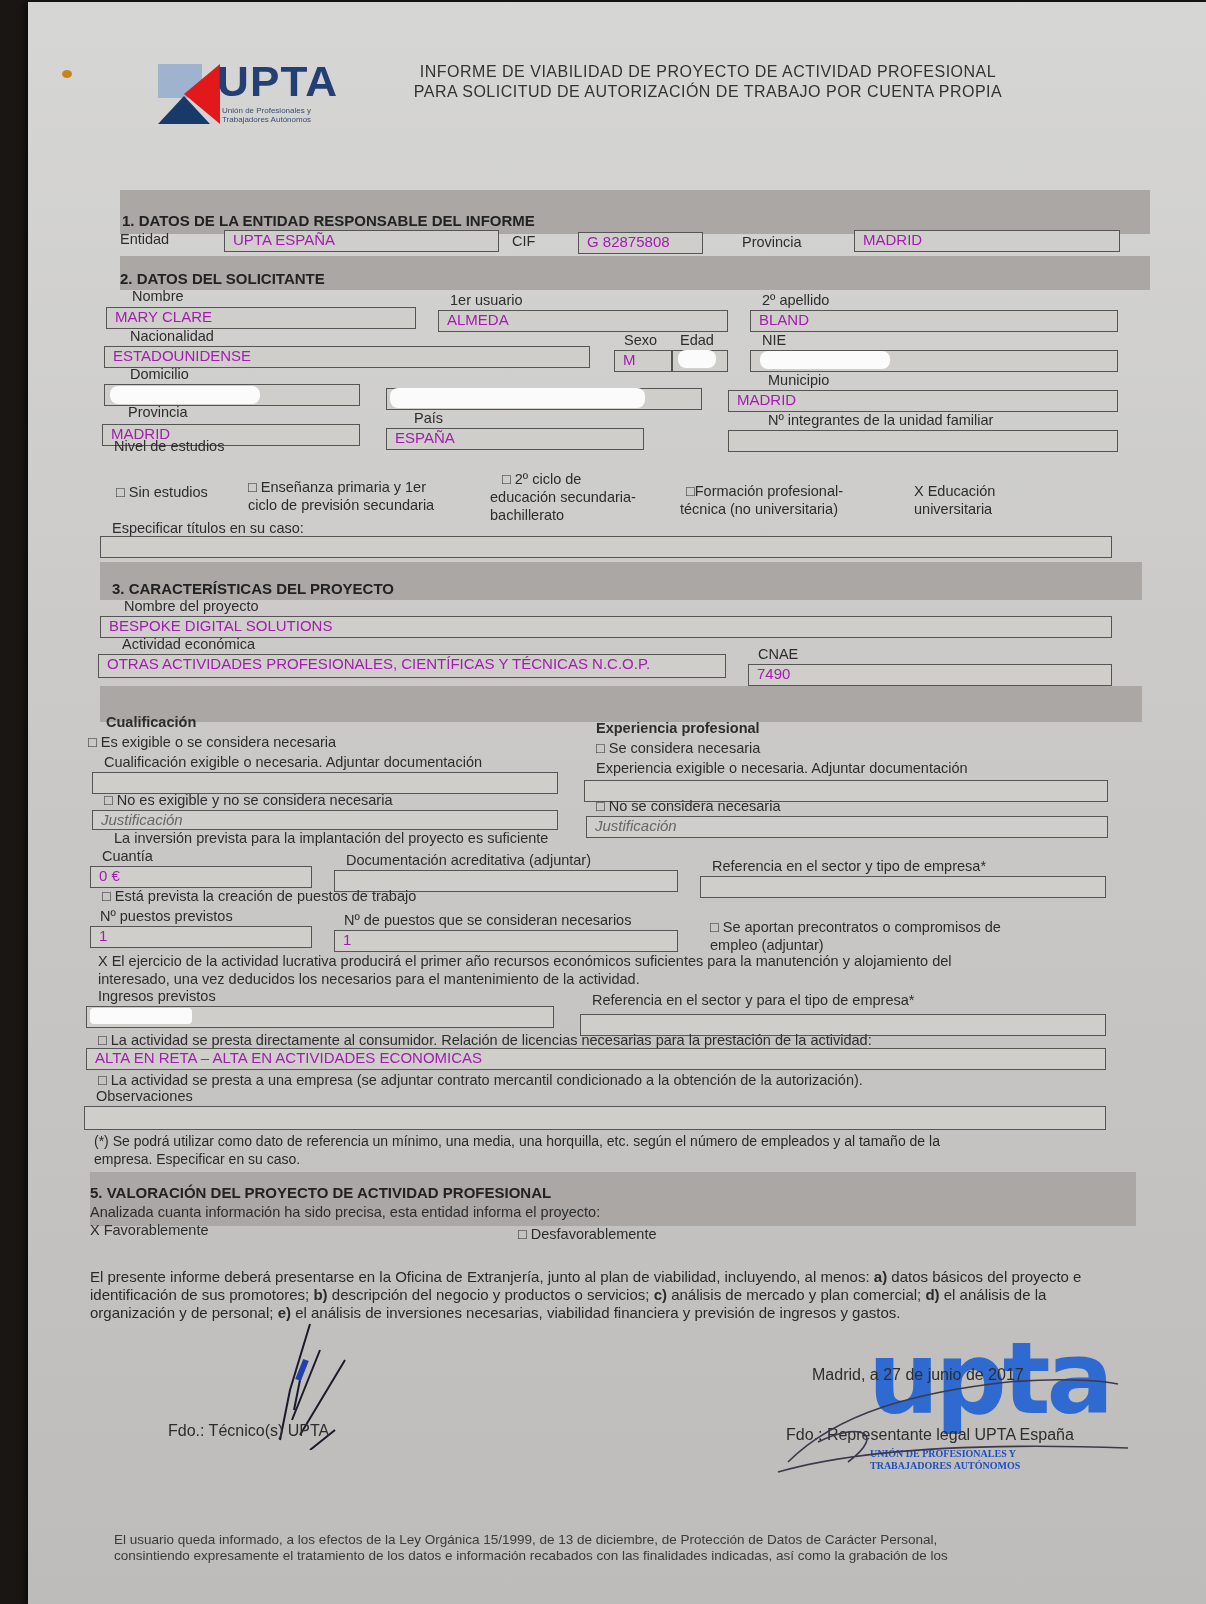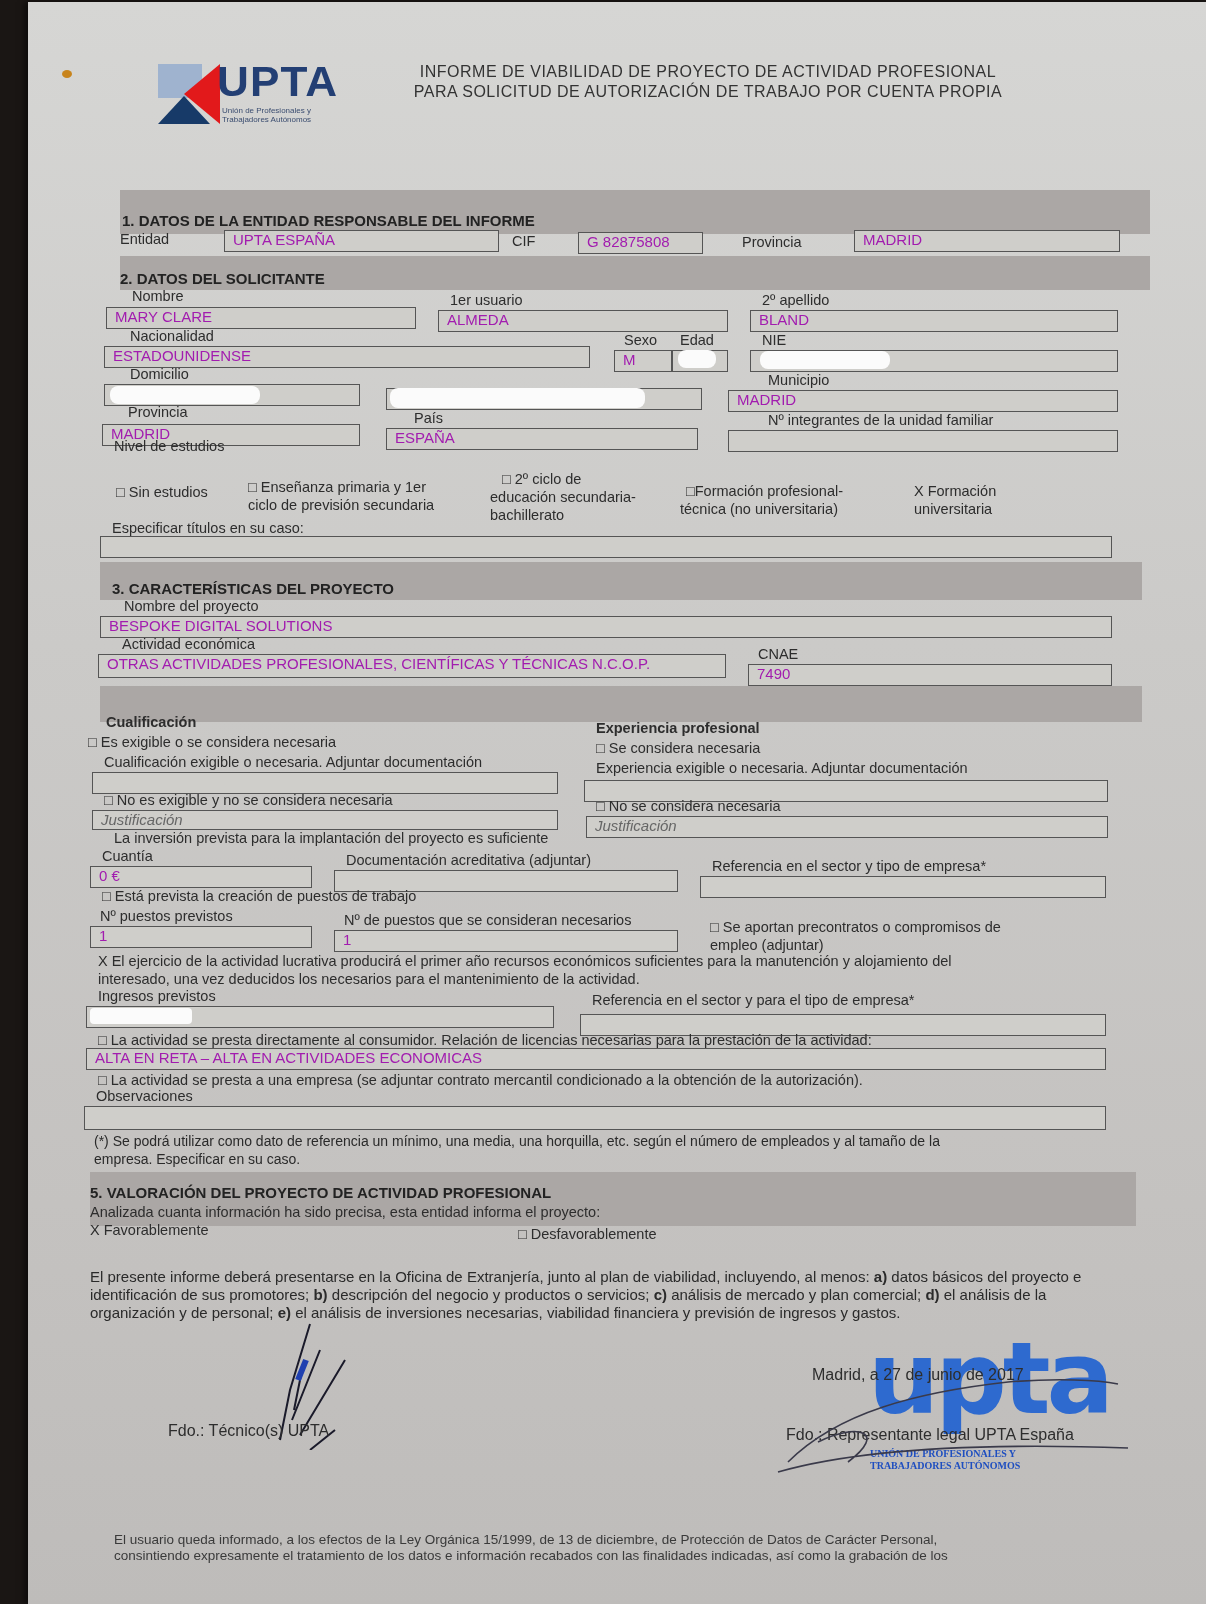--- a/index.html
+++ b/index.html
@@ -82,21 +82,21 @@
   <div class="box" style="left:76px;top:382px;width:256px;height:22px;"></div>
   <div class="redact" style="left:82px;top:384px;width:150px;height:18px;"></div>
   <div class="box" style="left:358px;top:386px;width:316px;height:22px;"></div>
   <div class="redact" style="left:362px;top:386px;width:255px;height:20px;"></div>
   <div class="lbl" style="left:740px;top:370px;">Municipio</div>
   <div class="box" style="left:700px;top:388px;width:390px;height:22px;">MADRID</div>
 
   <div class="lbl" style="left:100px;top:402px;">Provincia</div>
   <div class="box" style="left:74px;top:422px;width:258px;height:22px;">MADRID</div>
   <div class="lbl" style="left:386px;top:408px;">País</div>
-  <div class="box" style="left:358px;top:426px;width:312px;height:22px;">ESPAÑA</div>
+  <div class="box" style="left:358px;top:426px;width:258px;height:22px;">ESPAÑA</div>
   <div class="lbl" style="left:740px;top:410px;">Nº integrantes de la unidad familiar</div>
   <div class="box" style="left:700px;top:428px;width:390px;height:22px;"></div>
 
   <div class="lbl" style="left:86px;top:436px;">Nivel de estudios</div>
   <div class="lbl" style="left:88px;top:482px;">
     <span>□</span>
     <span>Sin estudios</span>
   </div>
   <div class="lbl" style="left:220px;top:476px;line-height:18px;">
     <div><span>□</span> <span>Enseñanza primaria y 1er</span></div>
@@ -105,21 +105,21 @@
   <div class="lbl" style="left:462px;top:468px;line-height:18px;">
     <div style="padding-left:12px;"><span>□</span> <span>2º ciclo de</span></div>
     <div>educación secundaria-</div>
     <div>bachillerato</div>
   </div>
   <div class="lbl" style="left:652px;top:480px;line-height:18px;">
     <div style="padding-left:6px;"><span>□</span><span>Formación profesional-</span></div>
     <div>técnica (no universitaria)</div>
   </div>
   <div class="lbl" style="left:886px;top:480px;line-height:18px;">
-    <div><span>X</span> <span>Formación</span></div>
+    <div><span>X</span> <span>Educación</span></div>
     <div>universitaria</div>
   </div>
   <div class="lbl" style="left:84px;top:518px;">Especificar títulos en su caso:</div>
   <div class="box" style="left:72px;top:534px;width:1012px;height:22px;"></div>
 
   <div class="band" style="left:72px;top:560px;width:1042px;height:38px;"></div>
   <div class="sec" style="left:84px;top:578px;">3. CARACTERÍSTICAS DEL PROYECTO</div>
   <div class="lbl" style="left:96px;top:596px;">Nombre del proyecto</div>
   <div class="box" style="left:72px;top:614px;width:1012px;height:22px;">BESPOKE DIGITAL SOLUTIONS</div>
   <div class="lbl" style="left:94px;top:634px;">Actividad económica</div>

